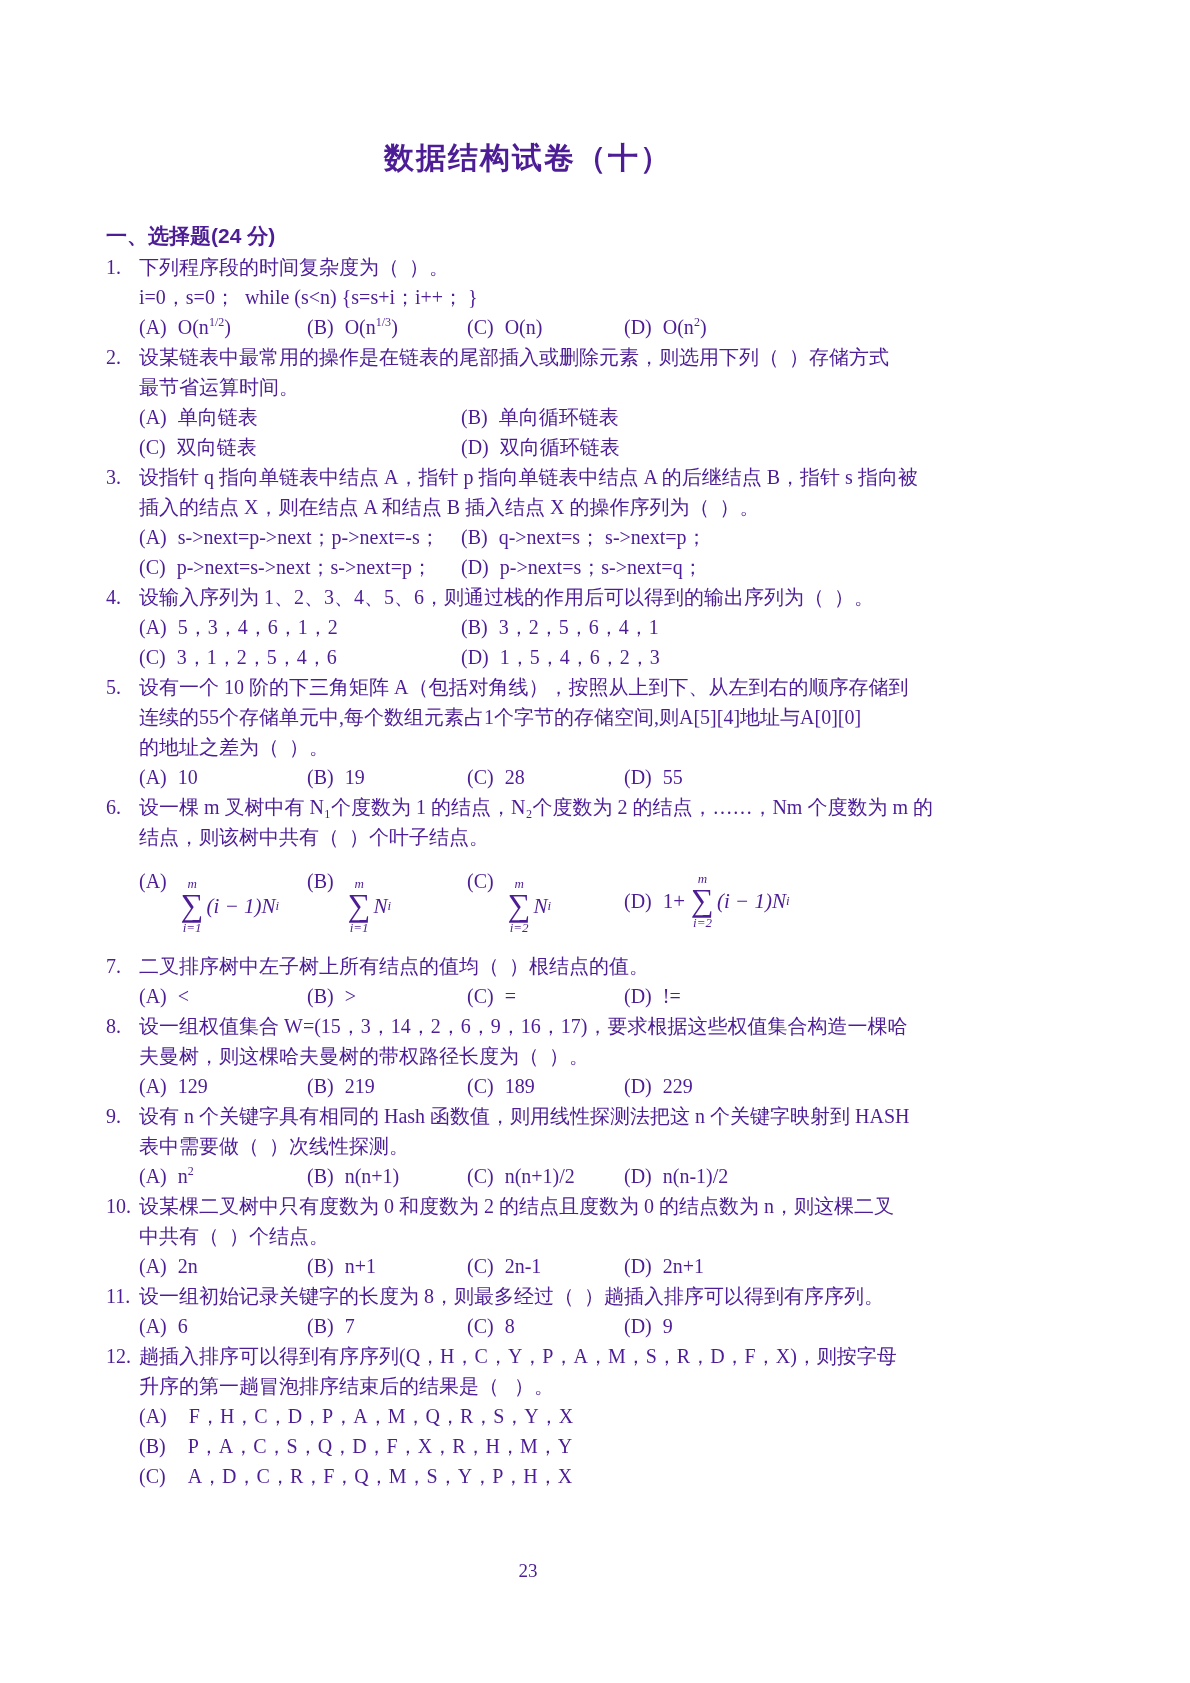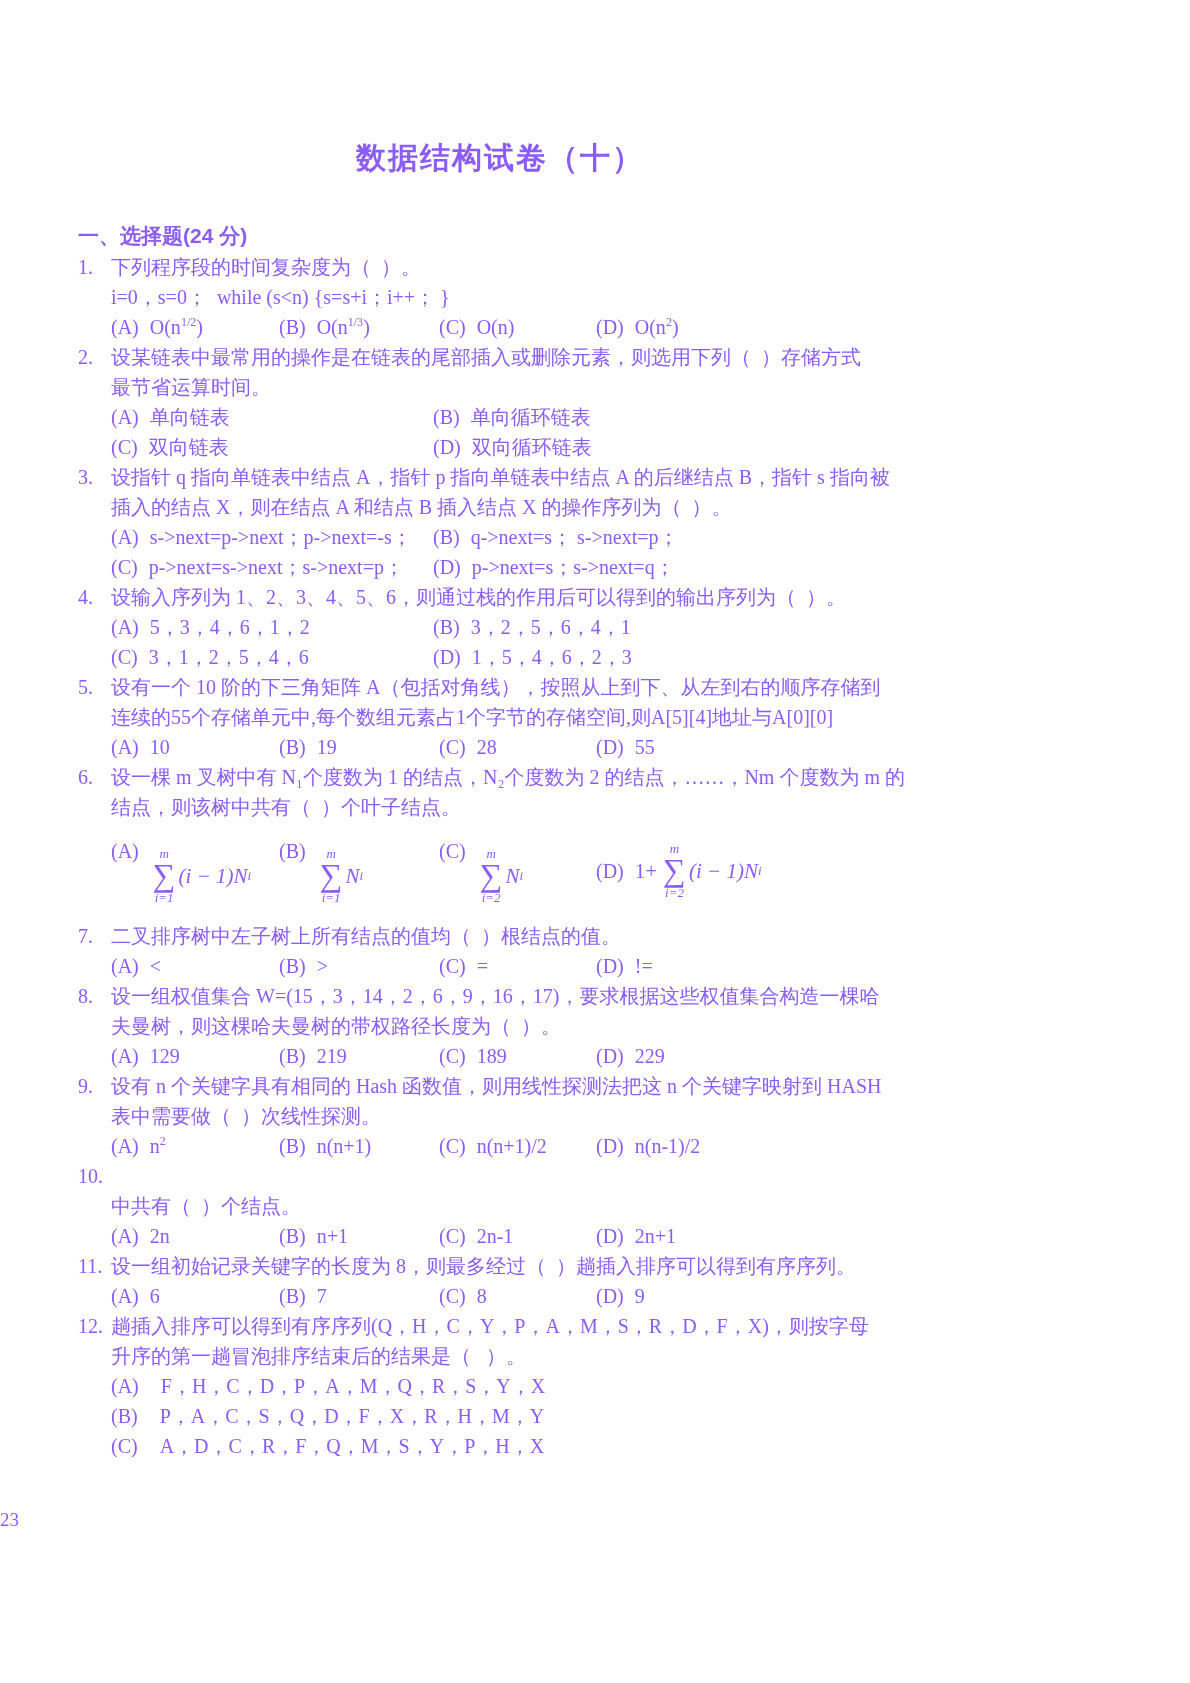--- a/index.html
+++ b/index.html
@@ -1,23 +1,24 @@
 <!DOCTYPE html>
 <html><head>
 <meta charset="utf-8">
 <style>
   html,body { margin:0; padding:0; background:#ffffff; }
   .page {
     position:relative;
     width:1000px;
     height:1683px;
     background:#ffffff;
-    color:#8b5cf6;
+    color:#4c1d95;
     font-family:"Liberation Serif","DejaVu Serif",serif;
     overflow:hidden;
+    margin-left:28px;
   }
   .title {
     margin:0;
     padding-top:138px;
     text-align:center;
     font-family:"Liberation Sans","DejaVu Sans",sans-serif;
     font-weight:700;
     font-size:30px;
     line-height:40px;
     letter-spacing:2px;
@@ -67,24 +68,24 @@
     flex-direction:column;
     align-items:center;
     margin:0 3px;
   }
   .sum-upper { font-size:13px; line-height:13px; }
   .sum-sigma { font-size:32px; line-height:30px; font-style:normal; }
   .sum-lower { font-size:13px; line-height:15px;text-align:center; }
   .f-sub { font-size:13px; line-height:0; }
   .page-number {
     position:absolute;
-    top:1509px;
+    top:1560px;
     left:0;
     width:100%;
-    text-align:left;
+    text-align:center;
     font-size:19px;
   }
 </style>
 </head>
 <body>
 
 <div class="page">
   <h1 class="title">数据结构试卷（十）</h1>
   <div class="content">
     <h2 class="section-heading">一、选择题(24 分)</h2>
@@ -104,20 +105,21 @@
           <div class="q-line"><span class="q-text">插入的结点 X，则在结点 A 和结点 B 插入结点 X 的操作序列为（  ）。</span></div>
           <div class="option-row cols2"><span class="option"><span class="opt-label">(A)</span><span class="opt-text"><span>s-&gt;next=p-&gt;next；p-&gt;next=-s；</span></span></span><span class="option"><span class="opt-label">(B)</span><span class="opt-text"><span>q-&gt;next=s； s-&gt;next=p；</span></span></span><span class="option"><span class="opt-label">(C)</span><span class="opt-text"><span>p-&gt;next=s-&gt;next；s-&gt;next=p；</span></span></span><span class="option"><span class="opt-label">(D)</span><span class="opt-text"><span>p-&gt;next=s；s-&gt;next=q；</span></span></span></div>
         </div>
         <div class="question">
           <div class="q-line"><span class="q-num">4.</span><span class="q-text">设输入序列为 1、2、3、4、5、6，则通过栈的作用后可以得到的输出序列为（  ）。</span></div>
           <div class="option-row cols2"><span class="option"><span class="opt-label">(A)</span><span class="opt-text"><span>5，3，4，6，1，2</span></span></span><span class="option"><span class="opt-label">(B)</span><span class="opt-text"><span>3，2，5，6，4，1</span></span></span><span class="option"><span class="opt-label">(C)</span><span class="opt-text"><span>3，1，2，5，4，6</span></span></span><span class="option"><span class="opt-label">(D)</span><span class="opt-text"><span>1，5，4，6，2，3</span></span></span></div>
         </div>
         <div class="question">
           <div class="q-line"><span class="q-num">5.</span><span class="q-text">设有一个 10 阶的下三角矩阵 A（包括对角线），按照从上到下、从左到右的顺序存储到</span></div>
           <div class="q-line"><span class="q-text">连续的55个存储单元中,每个数组元素占1个字节的存储空间,则A[5][4]地址与A[0][0]</span></div>
+          <div class="q-line"><span class="q-text">的地址之差为（  ）。</span></div>
           <div class="option-row cols4"><span class="option"><span class="opt-label">(A)</span><span class="opt-text"><span>10</span></span></span><span class="option"><span class="opt-label">(B)</span><span class="opt-text"><span>19</span></span></span><span class="option"><span class="opt-label">(C)</span><span class="opt-text"><span>28</span></span></span><span class="option"><span class="opt-label">(D)</span><span class="opt-text"><span>55</span></span></span></div>
         </div>
         <div class="question">
           <div class="q-line"><span class="q-num">6.</span><span class="q-text">设一棵 m 叉树中有 N₁个度数为 1 的结点，N₂个度数为 2 的结点，……，Nm 个度数为 m 的</span></div>
           <div class="q-line"><span class="q-text">结点，则该树中共有（  ）个叶子结点。</span></div>
           <div class="option-row formulas cols4"><span class="option"><span class="opt-label">(A)</span><span class="formula"><span class="sum-stack"><span class="sum-upper">m</span><span class="sum-sigma">∑</span><span class="sum-lower">i=1</span></span><span class="f-body">(i − 1)N</span><sub class="f-sub">i</sub></span></span><span class="option"><span class="opt-label">(B)</span><span class="formula"><span class="sum-stack"><span class="sum-upper">m</span><span class="sum-sigma">∑</span><span class="sum-lower">i=1</span></span><span class="f-body">N</span><sub class="f-sub">i</sub></span></span><span class="option"><span class="opt-label">(C)</span><span class="formula"><span class="sum-stack"><span class="sum-upper">m</span><span class="sum-sigma">∑</span><span class="sum-lower">i=2</span></span><span class="f-body">N</span><sub class="f-sub">i</sub></span></span><span class="option"><span class="opt-label">(D)</span><span class="formula"><span class="f-pre">1+</span><span class="sum-stack"><span class="sum-upper">m</span><span class="sum-sigma">∑</span><span class="sum-lower">i=2</span></span><span class="f-body">(i − 1)N</span><sub class="f-sub">i</sub></span></span></div>
         </div>
         <div class="question">
           <div class="q-line"><span class="q-num">7.</span><span class="q-text">二叉排序树中左子树上所有结点的值均（  ）根结点的值。</span></div>
           <div class="option-row cols4"><span class="option"><span class="opt-label">(A)</span><span class="opt-text"><span>&lt;</span></span></span><span class="option"><span class="opt-label">(B)</span><span class="opt-text"><span>&gt;</span></span></span><span class="option"><span class="opt-label">(C)</span><span class="opt-text"><span>=</span></span></span><span class="option"><span class="opt-label">(D)</span><span class="opt-text"><span>!=</span></span></span></div>
@@ -126,21 +128,21 @@
           <div class="q-line"><span class="q-num">8.</span><span class="q-text">设一组权值集合 W=(15，3，14，2，6，9，16，17)，要求根据这些权值集合构造一棵哈</span></div>
           <div class="q-line"><span class="q-text">夫曼树，则这棵哈夫曼树的带权路径长度为（  ）。</span></div>
           <div class="option-row cols4"><span class="option"><span class="opt-label">(A)</span><span class="opt-text"><span>129</span></span></span><span class="option"><span class="opt-label">(B)</span><span class="opt-text"><span>219</span></span></span><span class="option"><span class="opt-label">(C)</span><span class="opt-text"><span>189</span></span></span><span class="option"><span class="opt-label">(D)</span><span class="opt-text"><span>229</span></span></span></div>
         </div>
         <div class="question">
           <div class="q-line"><span class="q-num">9.</span><span class="q-text">设有 n 个关键字具有相同的 Hash 函数值，则用线性探测法把这 n 个关键字映射到 HASH</span></div>
           <div class="q-line"><span class="q-text">表中需要做（  ）次线性探测。</span></div>
           <div class="option-row cols4"><span class="option"><span class="opt-label">(A)</span><span class="opt-text"><span>n</span><sup>2</sup></span></span><span class="option"><span class="opt-label">(B)</span><span class="opt-text"><span>n(n+1)</span></span></span><span class="option"><span class="opt-label">(C)</span><span class="opt-text"><span>n(n+1)/2</span></span></span><span class="option"><span class="opt-label">(D)</span><span class="opt-text"><span>n(n-1)/2</span></span></span></div>
         </div>
         <div class="question">
-          <div class="q-line"><span class="q-num">10.</span></div>
+          <div class="q-line"><span class="q-num">10.</span><span class="q-text">设某棵二叉树中只有度数为 0 和度数为 2 的结点且度数为 0 的结点数为 n，则这棵二叉</span></div>
           <div class="q-line"><span class="q-text">中共有（  ）个结点。</span></div>
           <div class="option-row cols4"><span class="option"><span class="opt-label">(A)</span><span class="opt-text"><span>2n</span></span></span><span class="option"><span class="opt-label">(B)</span><span class="opt-text"><span>n+1</span></span></span><span class="option"><span class="opt-label">(C)</span><span class="opt-text"><span>2n-1</span></span></span><span class="option"><span class="opt-label">(D)</span><span class="opt-text"><span>2n+1</span></span></span></div>
         </div>
         <div class="question">
           <div class="q-line"><span class="q-num">11.</span><span class="q-text">设一组初始记录关键字的长度为 8，则最多经过（  ）趟插入排序可以得到有序序列。</span></div>
           <div class="option-row cols4"><span class="option"><span class="opt-label">(A)</span><span class="opt-text"><span>6</span></span></span><span class="option"><span class="opt-label">(B)</span><span class="opt-text"><span>7</span></span></span><span class="option"><span class="opt-label">(C)</span><span class="opt-text"><span>8</span></span></span><span class="option"><span class="opt-label">(D)</span><span class="opt-text"><span>9</span></span></span></div>
         </div>
         <div class="question">
           <div class="q-line"><span class="q-num">12.</span><span class="q-text">趟插入排序可以得到有序序列(Q，H，C，Y，P，A，M，S，R，D，F，X)，则按字母</span></div>
           <div class="q-line"><span class="q-text">升序的第一趟冒泡排序结束后的结果是（   ）。</span></div>

